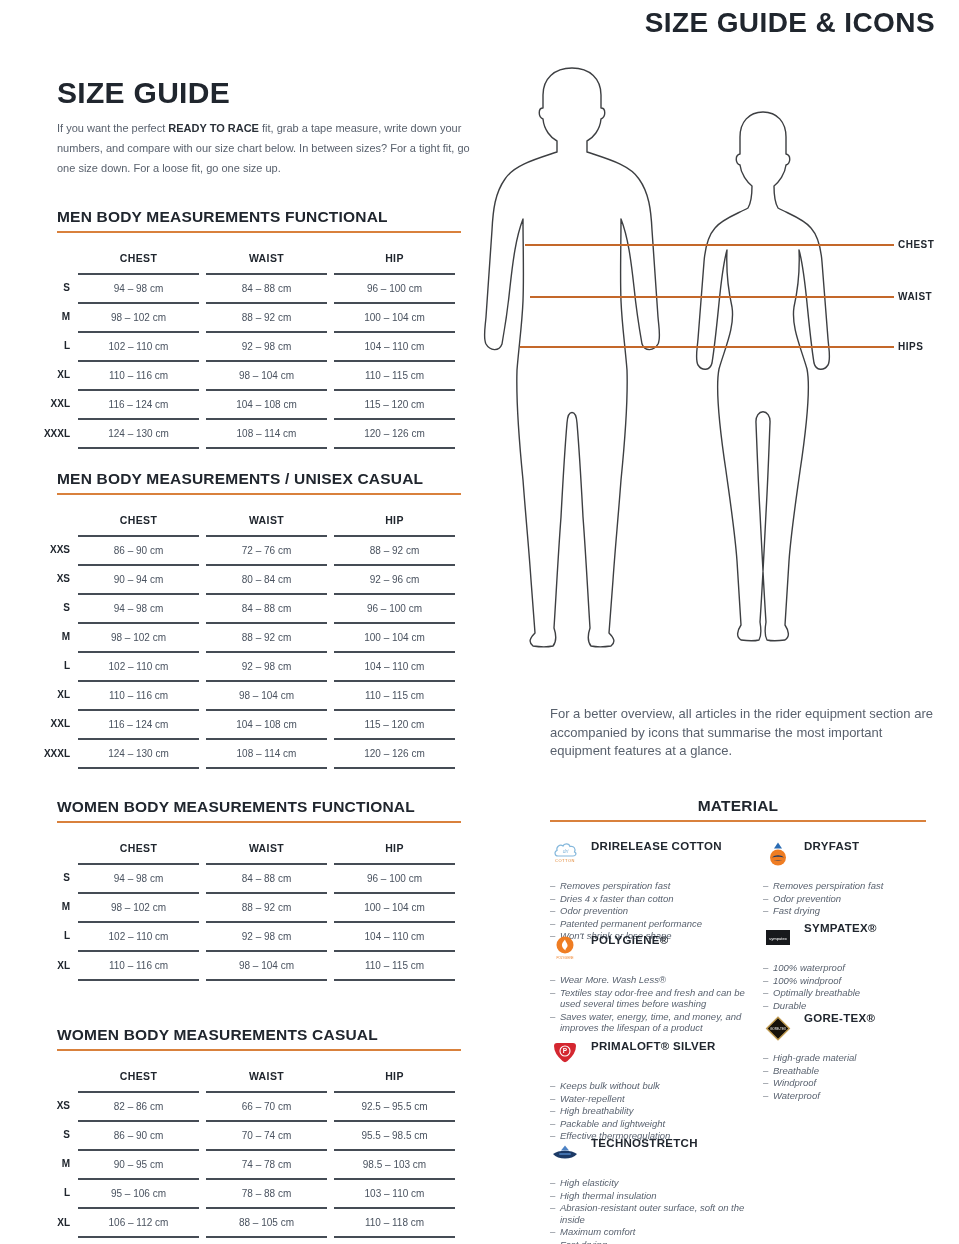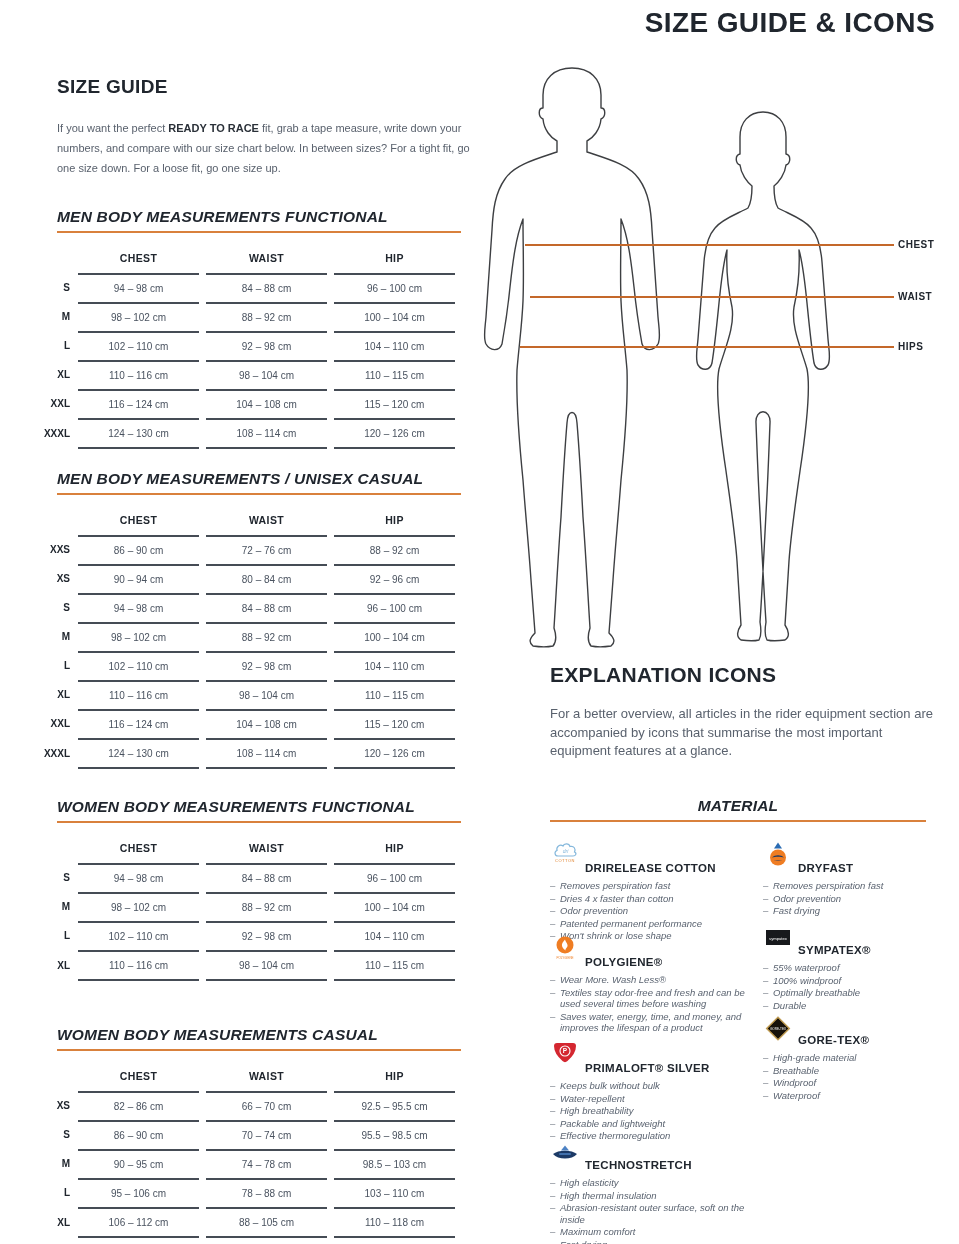--- a/index.html
+++ b/index.html
@@ -8,29 +8,29 @@
   }
   html,body{margin:0;padding:0;background:#fff;}
   #page{position:relative;width:959px;height:1244px;background:#fff;overflow:hidden;
         font-family:"Liberation Sans",sans-serif;color:var(--heading);}
 
   
   .header-title{position:absolute;top:7px;right:24px;font-size:28px;font-weight:bold;
         letter-spacing:.4px;color:var(--heading);}
 
   
-  .sg-title{position:absolute;left:57px;top:76px;margin:0;font-size:19px;font-weight:bold;
+  .sg-title{position:absolute;left:57px;top:76px;margin:0;font-size:30px;font-weight:bold;
         letter-spacing:.3px;color:var(--heading);}
   .intro{position:absolute;left:57px;top:118px;width:416px;margin:0;font-size:11px;
         line-height:20px;color:var(--body-text);}
   .intro b{color:#2a3038;}
 
   .section-head{position:absolute;left:57px;width:404px;font-size:15.5px;font-weight:bold;
         color:var(--heading);letter-spacing:.2px;border-bottom:2.5px solid var(--accent);
-        padding-bottom:5px;font-style:italic;}
+        padding-bottom:5px;}
   .s1{top:208px}.s2{top:470px}.s3{top:798px}.s4{top:1026px}
   .mat-section-head{left:550px;width:376px;top:797px;text-align:center;}
 
   
   .size-table{position:absolute;left:30px;width:432px;border-collapse:separate;
         border-spacing:7px 0;table-layout:fixed;}
   .t1{top:252px}.t2{top:514px}.t3{top:842px}.t4{top:1070px}
   .size-table col.c0{width:34px;}
   .size-table th.col-header{font-size:10.5px;font-weight:bold;color:var(--heading);
         text-align:center;padding:0 0 9px 0;letter-spacing:.4px;}
@@ -57,21 +57,21 @@
   .mat-col.left{left:550px;width:210px;}
   .mat-col.right{left:763px;width:196px;}
   .mat-item{position:absolute;left:0;width:100%;}
   .mat-col.left .mat-item:nth-child(1){top:0}
   .mat-col.left .mat-item:nth-child(2){top:94px}
   .mat-col.left .mat-item:nth-child(3){top:200px}
   .mat-col.left .mat-item:nth-child(4){top:297px}
   .mat-col.right .mat-item:nth-child(1){top:0}
   .mat-col.right .mat-item:nth-child(2){top:82px}
   .mat-col.right .mat-item:nth-child(3){top:172px}
-  .mat-head{display:flex;align-items:flex-end;gap:5px;min-height:32px;}
+  .mat-head{display:flex;align-items:flex-start;gap:11px;min-height:32px;}
   .mat-icon{width:30px;height:34px;flex:0 0 30px;}
   .mat-title{font-size:11.5px;font-weight:bold;color:var(--heading);letter-spacing:.3px;}
   .mat-bullets{margin:6px 0 0 0;padding:0;list-style:none;}
   .mat-bullets li{position:relative;padding-left:10px;font-size:9.5px;line-height:11.5px;
         color:#5a6370;margin-bottom:1px;font-style:italic;}
   .mat-bullets li::before{content:"–";position:absolute;left:0;top:0;}
 </style>
 </head>
 <body>
 
@@ -389,21 +389,20 @@
          C 265,108 265,100 270,99 L 270,82
          C 270,67 279,57 293,57 Z"></path>
     <line x1="55" y1="190" x2="424" y2="190" stroke="#c4682a" stroke-width="2"></line>
     <line x1="60" y1="242" x2="424" y2="242" stroke="#c4682a" stroke-width="2"></line>
     <line x1="50" y1="292" x2="424" y2="292" stroke="#c4682a" stroke-width="2"></line>
   </svg>
   <div class="measure-label ml-chest">CHEST</div>
   <div class="measure-label ml-waist">WAIST</div>
   <div class="measure-label ml-hips">HIPS</div>
 
-  <h2 class="exp-title">EXPLANATION ICONS</h2>
   <p class="exp-text">For a better overview, all articles in the rider equipment section are accompanied by icons that summarise the most important equipment features at a glance.</p>
 
   <div class="section-head mat-section-head">MATERIAL</div>
 
   <div class="mat-col left">
       <div class="mat-item">
         <div class="mat-head">
           <span class="mat-icon"><svg viewBox="0 0 30 34" width="30" height="34">
               <path d="M8,16 C4.5,16 4,11.5 7,10.5 C6,6.5 10,4 13,6 C14,3 19,3 20,6.5 C24,5.5 26,9 24.5,12 C27,13 26,16 23,16 Z" fill="#fff" stroke="#85b8dc" stroke-width="1.2"></path>
               <text x="15.5" y="13" font-size="5" fill="#85b8dc" text-anchor="middle" font-style="italic" font-family="Liberation Sans,sans-serif">dri</text>
@@ -488,21 +487,21 @@
       </div>
       <div class="mat-item">
         <div class="mat-head">
           <span class="mat-icon"><svg viewBox="0 0 30 34" width="30" height="34">
               <rect x="3" y="8" width="24" height="15" fill="#17191c"></rect>
               <text x="15" y="17.5" font-size="4.2" fill="#fff" text-anchor="middle" font-family="Liberation Sans,sans-serif">sympatex</text>
             </svg></span>
           <span class="mat-title">SYMPATEX®</span>
         </div>
         <ul class="mat-bullets">
-          <li>55% waterproof</li>
+          <li>100% waterproof</li>
           <li>100% windproof</li>
           <li>Optimally breathable</li>
           <li>Durable</li>
         </ul>
       </div>
       <div class="mat-item">
         <div class="mat-head">
           <span class="mat-icon"><svg viewBox="0 0 30 34" width="30" height="34">
               <g transform="rotate(45 15 16.5)">
                 <rect x="7" y="8.5" width="16" height="16" fill="#17120a" stroke="#c09c52" stroke-width="1.5"></rect>

